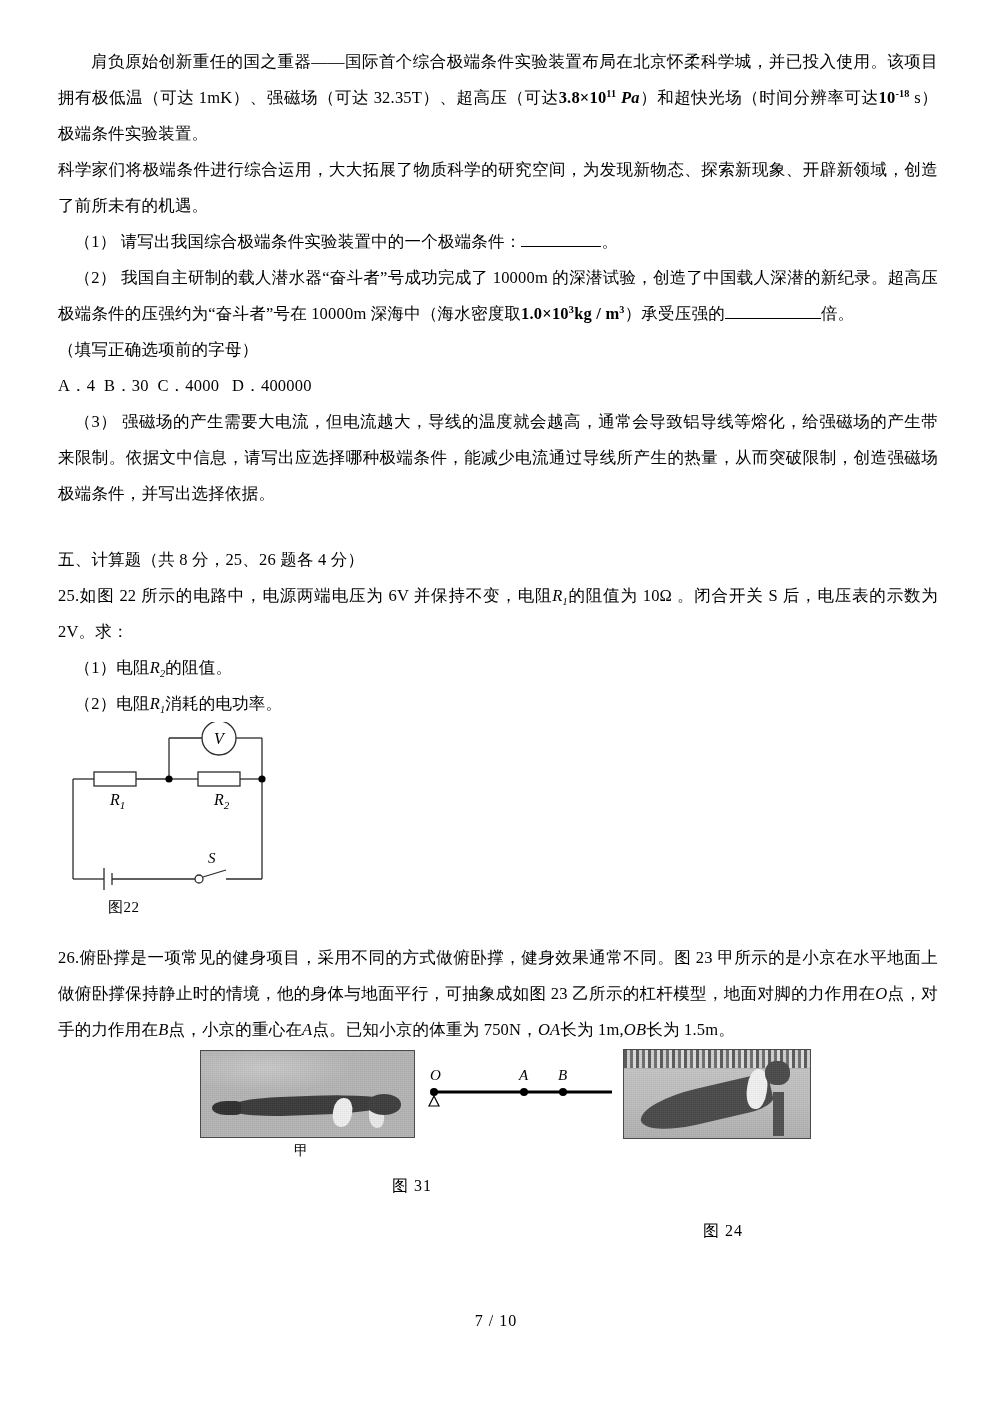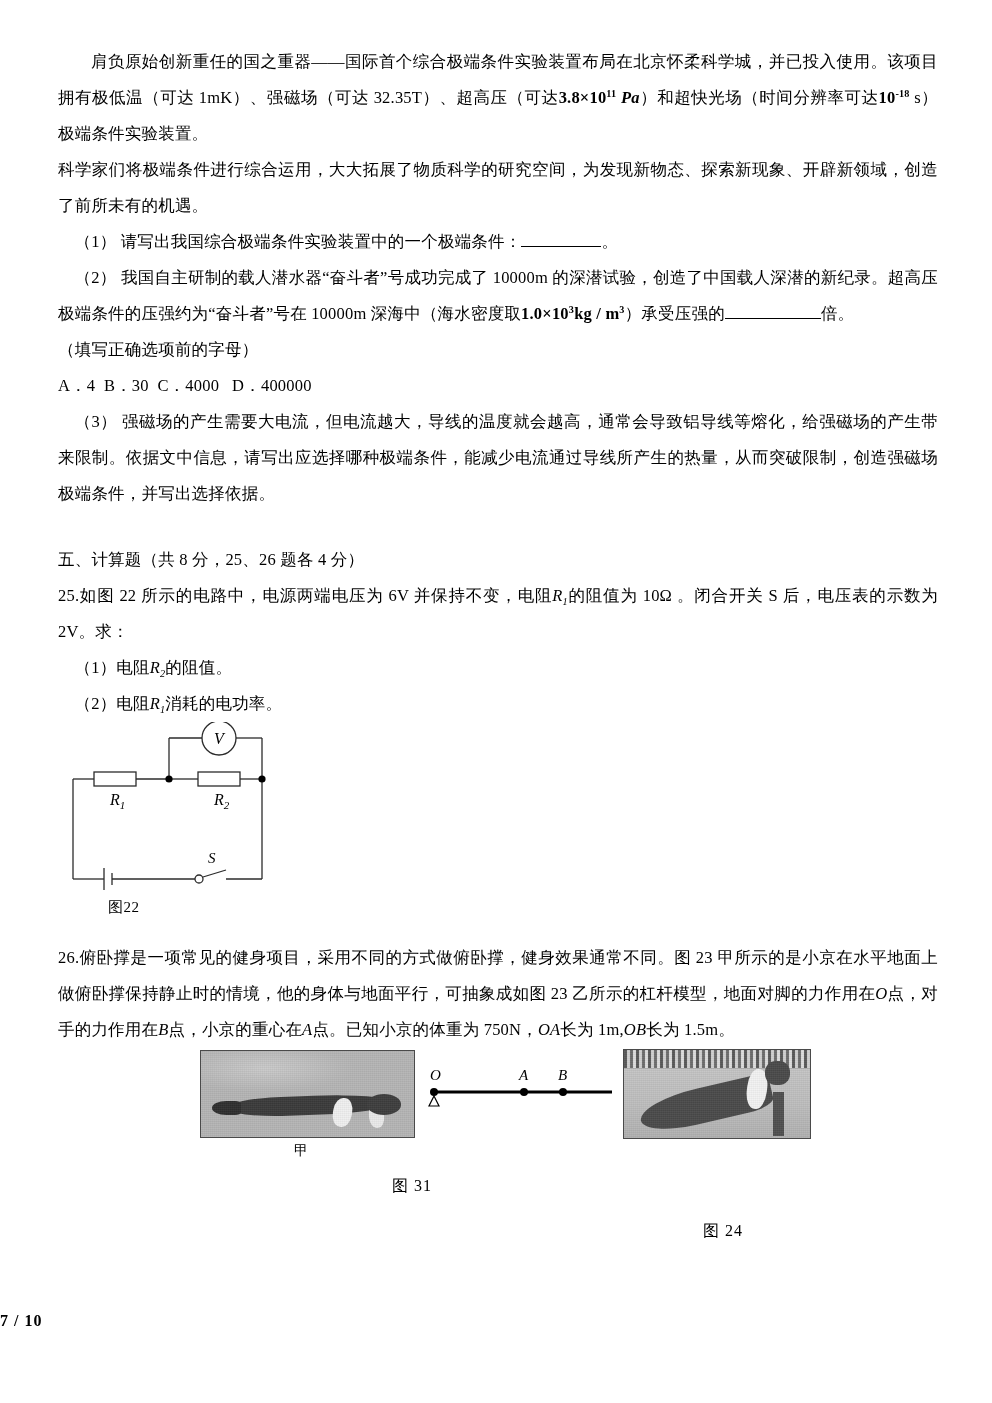--- a/index.html
+++ b/index.html
@@ -207,23 +207,23 @@
   }
   .lever-wrap {
     position: absolute;
     left: 368px; top: 12px;
     width: 190px; height: 70px;
   }
   .footer {
     position: absolute;
     left: 0; right: 0;
     top: 1312px;
-    text-align: left;
+    text-align: center;
     font-size: 16px;
-    font-weight: bold;
+    font-weight: normal;
     letter-spacing: 1px;
   }
 </style>
 </head>
 <body>
 
 <div class="page">
   <div class="content">
 
     <p class="para indent2"><span>肩负原始创新重任的国之重器——国际首个综合极端条件实验装置布局在北京怀柔科学城，并已投入使用。该项目拥有极低温（可达 1mK）、强磁场（可达 32.35T）、超高压（可达</span><span class="mth"><span>3.8×10</span><sup>11</sup> <span class="mth-it">Pa</span></span><span>）和超快光场（时间分辨率可达</span><span class="mth"><span>10</span><sup>-18</sup> <span style="font-weight:normal">s</span></span><span>）极端条件实验装置。</span></p>

